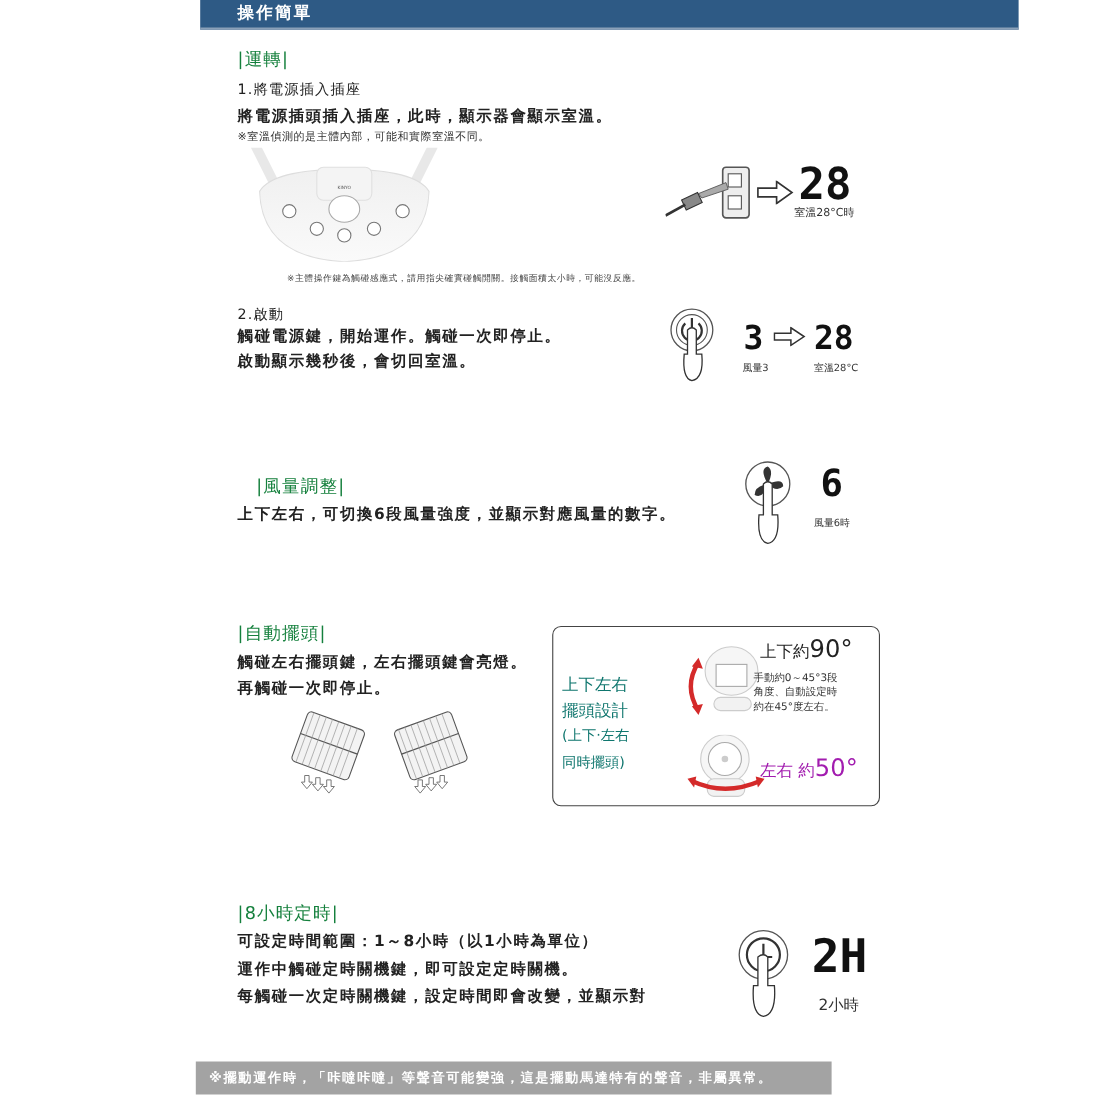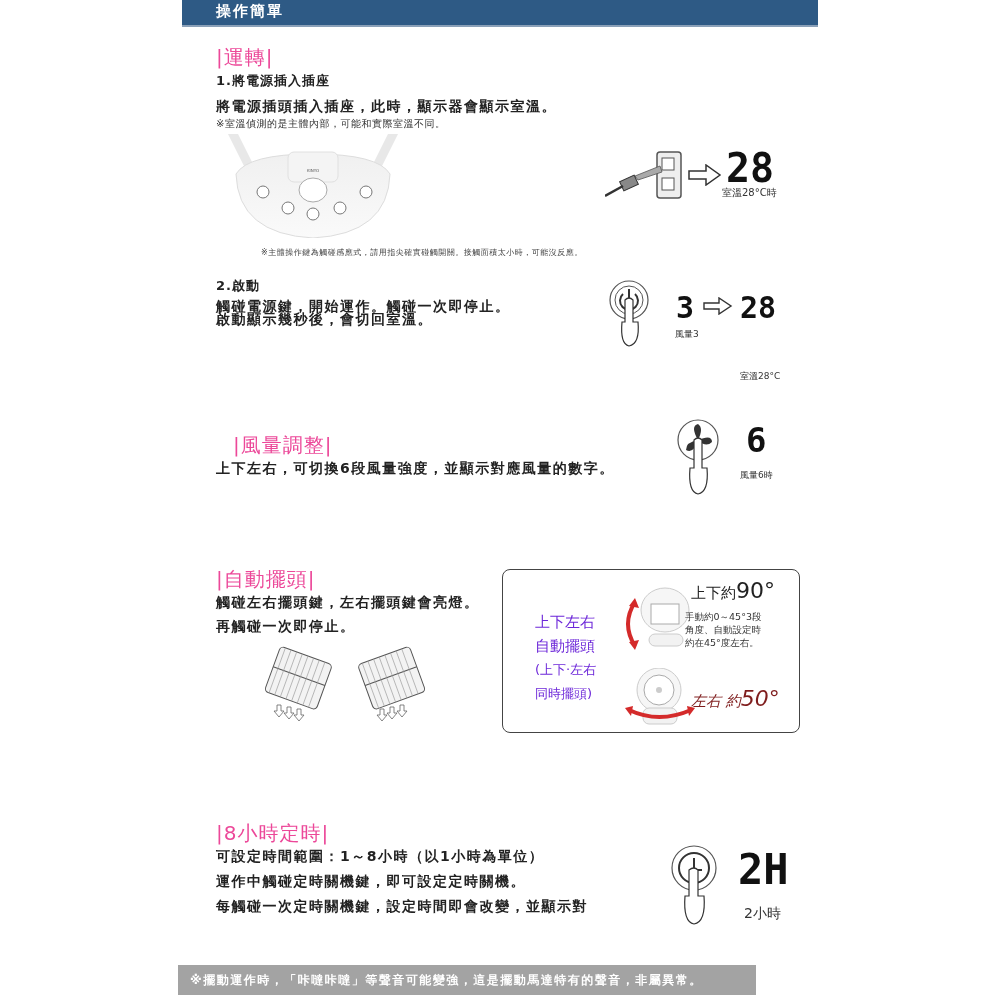--- a/index.html
+++ b/index.html
@@ -1,23 +1,23 @@
 <!DOCTYPE html>
 <html><head>
 <meta charset="utf-8">
 <style>
   html, body { margin:0; padding:0; background:#ffffff; }
   body { width:1000px; height:1000px; position:relative; overflow:hidden;
          font-family:"DejaVu Sans", "Liberation Sans", sans-serif; color:#222; }
   .abs { position:absolute; }
-  .header { left:182px; top:0; width:636px; height:25px; background:#2e5a85;
+  .header { left:182px; top:0; width:744px; height:25px; background:#2e5a85;
             border-bottom:2px solid #8aa0b8; }
   .header-title { position:absolute; left:34px; top:2px; font-size:15px; color:#ffffff; letter-spacing:2px; font-weight:bold; }
-  .sec-title { font-size:20px; color:#ec4899; letter-spacing:1px; }
-  .step-title { font-size:13px; color:#222; font-weight:bold; letter-spacing:1px; }
+  .sec-title { font-size:16px; color:#15803d; letter-spacing:1px; }
+  .step-title { font-size:13px; color:#222; font-weight:normal; letter-spacing:1px; }
   .body-txt { font-size:14px; color:#222; font-weight:bold; letter-spacing:1.5px; line-height:25px; }
   .note { font-size:10px; color:#333; letter-spacing:0.5px; }
   .tiny-note { font-size:8px; color:#444; letter-spacing:0.5px; }
   .seg { font-family:"DejaVu Sans Mono", "Liberation Mono", monospace; color:#111; font-weight:bold; }
   .caption { font-size:10px; color:#333; }
   .panel { left:502px; top:569px; width:296px; height:162px; border:1.5px solid #444; border-radius:8px; background:#fff; }
   .footer { left:178px; top:965px; width:578px; height:30px; background:#a3a3a3; }
   .footer-txt { position:absolute; left:12px; top:7px; font-size:12px; color:#ffffff; font-weight:bold; letter-spacing:1.5px; }
 </style>
 </head>
@@ -69,40 +69,40 @@
       <path d="M1 7 H18 V1 L32 11 L18 21 V15 H1 Z" fill="#fff" stroke="#333" stroke-width="1.5"></path>
     </svg>
 </div>
 <div class="abs seg" style="left:726px;top:146px;font-size:40px;line-height:44px;">28</div>
 <div class="abs caption" style="left:722px;top:186px;">室溫28°C時</div>
 
 <div class="abs tiny-note" style="left:241px;top:247px;margin-left:20px;">※主體操作鍵為觸碰感應式，請用指尖確實碰觸開關。接觸面積太小時，可能沒反應。</div>
 
 <div class="abs step-title" style="left:216px;top:277px;">2.啟動</div>
 <div class="abs body-txt" style="left:216px;top:294px;">觸碰電源鍵，開始運作。觸碰一次即停止。</div>
-<div class="abs body-txt" style="left:216px;top:307px;">啟動顯示幾秒後，會切回室溫。</div>
+<div class="abs body-txt" style="left:216px;top:317px;">啟動顯示幾秒後，會切回室溫。</div>
 
 <div class="abs" style="left:608px;top:278px;">
   <svg width="46" height="70" viewBox="0 0 46 70">
     <circle cx="21" cy="22" r="19" fill="#fff" stroke="#555" stroke-width="1.2"></circle>
     <circle cx="21" cy="22" r="14" fill="none" stroke="#555" stroke-width="1"></circle>
     <path d="M15 16 A9 9 0 1 0 27 16" fill="none" stroke="#333" stroke-width="2"></path>
     <line x1="21" y1="11" x2="21" y2="22" stroke="#333" stroke-width="2"></line>
     <path d="M17 22 V44 H14 Q12 66 21 68 Q32 66 30 44 H25 V22 Q21 18 17 22Z" fill="#fff" stroke="#333" stroke-width="1.2"></path>
   </svg>
 </div>
 <div class="abs seg" style="left:676px;top:290px;font-size:30px;">3</div>
 <div class="abs" style="left:703px;top:297px;">
   <svg width="30" height="18" viewBox="0 0 30 18">
       <path d="M1 6 H16 V1 L28 9 L16 17 V12 H1 Z" fill="#fff" stroke="#333" stroke-width="1.4"></path>
     </svg>
 </div>
 <div class="abs seg" style="left:740px;top:290px;font-size:30px;">28</div>
 <div class="abs caption" style="left:675px;top:328px;font-size:9px;">風量3</div>
-<div class="abs caption" style="left:740px;top:328px;font-size:9px;margin-top:42px;">室溫28°C</div>
+<div class="abs caption" style="left:740px;top:328px;font-size:9px;">室溫28°C</div>
 
 <div class="abs sec-title" style="left:216px;top:432px;margin-left:17px;">|風量調整|</div>
 <div class="abs body-txt" style="left:216px;top:456px;">上下左右，可切換6段風量強度，並顯示對應風量的數字。</div>
 <div class="abs" style="left:676px;top:418px;">
   <svg width="46" height="78" viewBox="0 0 46 78">
     <circle cx="22" cy="22" r="20" fill="#fff" stroke="#555" stroke-width="1.2"></circle>
     <path d="M22 22 Q14 8 22 6 Q28 10 22 22 Z M22 22 Q36 16 36 24 Q30 30 22 22 Z M22 22 Q18 36 10 32 Q10 24 22 22 Z" fill="#333"></path>
     <path d="M18 22 V50 H14 Q12 74 22 76 Q33 74 31 50 H26 V22 Q22 18 18 22Z" fill="#fff" stroke="#333" stroke-width="1.2"></path>
   </svg>
 </div>
@@ -148,23 +148,23 @@
         <path d="M32 62 l4 0 l0 6 l3 0 l-5 6 l-5 -6 l3 0 z"></path>
         <path d="M42 64 l4 0 l0 6 l3 0 l-5 6 l-5 -6 l3 0 z"></path>
       <path d="M125 64 l4 0 l0 6 l3 0 l-5 6 l-5 -6 l3 0 z"></path>
         <path d="M135 62 l4 0 l0 6 l3 0 l-5 6 l-5 -6 l3 0 z"></path>
         <path d="M145 60 l4 0 l0 6 l3 0 l-5 6 l-5 -6 l3 0 z"></path>
     </g>
   </svg>
 </div>
 
 <div class="abs panel">
-  <div class="abs" style="left:32px;top:40px;font-size:15px;line-height:24px;color:#6d28d9;">
+  <div class="abs" style="left:8px;top:40px;font-size:15px;line-height:24px;color:#0f766e;">
     <div>上下左右</div>
-    <div>自動擺頭</div>
+    <div>擺頭設計</div>
     <div style="font-size:13px;">(上下‧左右</div>
     <div style="font-size:13px;">同時擺頭)</div>
   </div>
   <div class="abs" style="left:120px;top:14px;">
     <svg width="70" height="80" viewBox="0 0 70 80">
       <path d="M12 18 Q-2 40 12 62" fill="none" stroke="#d42a2a" stroke-width="4"></path>
       <path d="M6 22 L12 14 L16 24 Z" fill="#d42a2a"></path>
         <path d="M6 58 L12 66 L16 56 Z" fill="#d42a2a"></path>
       <ellipse cx="42" cy="26" rx="24" ry="22" fill="#f6f6f6" stroke="#ccc"></ellipse>
       <rect x="28" y="20" width="28" height="20" fill="#fff" stroke="#aaa"></rect>
@@ -183,21 +183,21 @@
     </svg>
   </div>
   <div class="abs" style="left:188px;top:8px;font-size:15px;color:#222;white-space:nowrap;">
     <span>上下約</span><span style="font-size:22px;">90°</span>
   </div>
   <div class="abs" style="left:182px;top:40px;font-size:9.5px;line-height:13px;color:#333;white-space:nowrap;">
     <div>手動約0～45°3段</div>
     <div>角度、自動設定時</div>
     <div>約在45°度左右。</div>
   </div>
-  <div class="abs" style="left:188px;top:116px;font-size:15px;color:#7f1d1d;white-space:nowrap;font-style:italic;">
+  <div class="abs" style="left:188px;top:116px;font-size:15px;color:#a21caf;white-space:nowrap;">
     <span>左右 約</span><span style="font-size:22px;">50°</span>
   </div>
 </div>
 
 <div class="abs sec-title" style="left:216px;top:820px;">|8小時定時|</div>
 <div class="abs body-txt" style="left:216px;top:844px;">可設定時間範圍：1～8小時（以1小時為單位）</div>
 <div class="abs body-txt" style="left:216px;top:869px;">運作中觸碰定時關機鍵，即可設定定時關機。</div>
 <div class="abs body-txt" style="left:216px;top:894px;">每觸碰一次定時關機鍵，設定時間即會改變，並顯示對</div>
 
 <div class="abs" style="left:670px;top:844px;">

